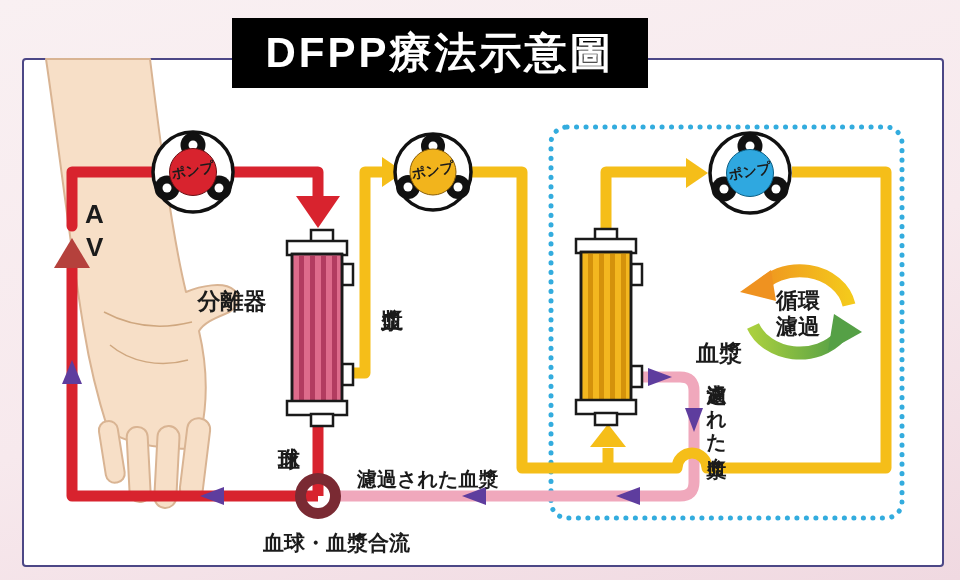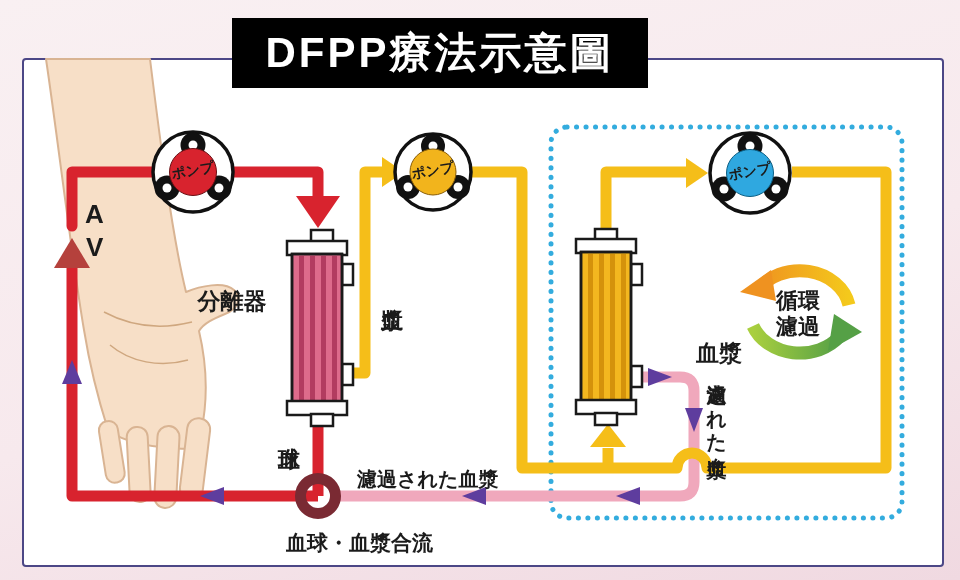--- a/index.html
+++ b/index.html
@@ -184,18 +184,18 @@
 </div>
 
 <div class="lbl vtext" style="left:377px;top:291px;font-size:22px;">血漿</div>
 
 <div class="lbl vtext" style="left:274px;top:430px;font-size:22px;">血球</div>
 
 <div class="lbl vtext" style="left:704px;top:369px;font-size:20px;letter-spacing:1px;">濾過された血漿</div>
 
 <div class="lbl" style="left:357px;top:466px;font-size:20px;">濾過された血漿</div>
 
-<div class="lbl" style="left:263px;top:529px;font-size:21px;margin-left:23px;">血球・血漿合流</div>
+<div class="lbl" style="left:263px;top:529px;font-size:21px;">血球・血漿合流</div>
 
 <div class="lbl circ" style="left:766px;top:288px;">
   <div>循環</div>
   <div>濾過</div>
 </div>
 
 </body></html>

